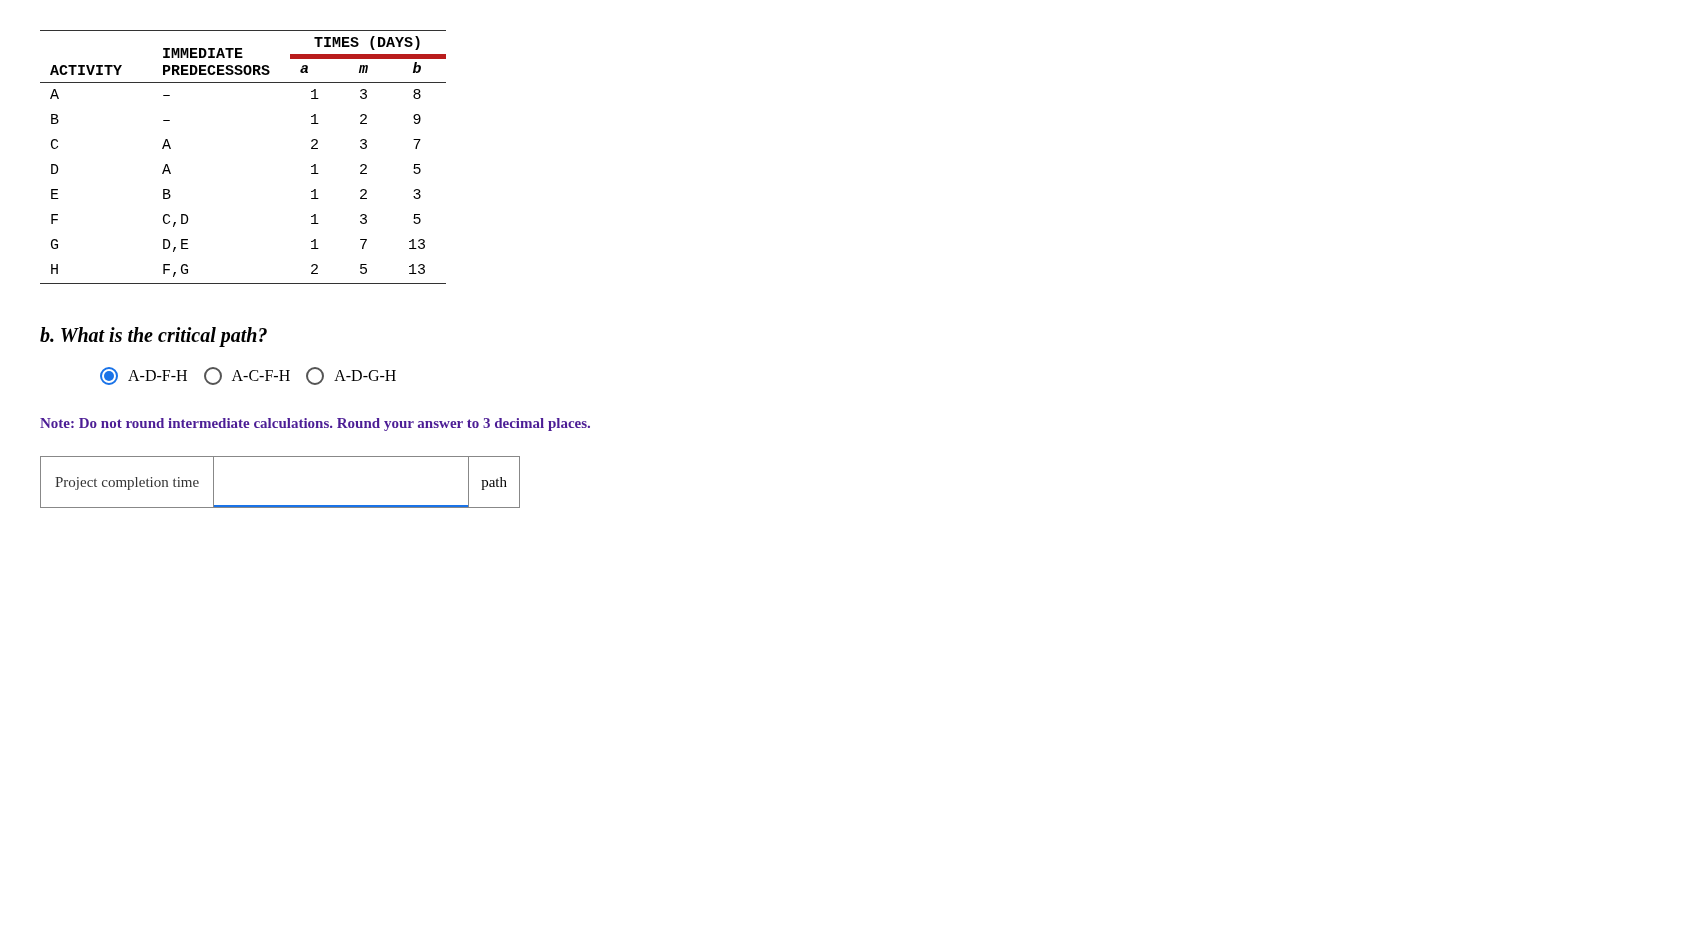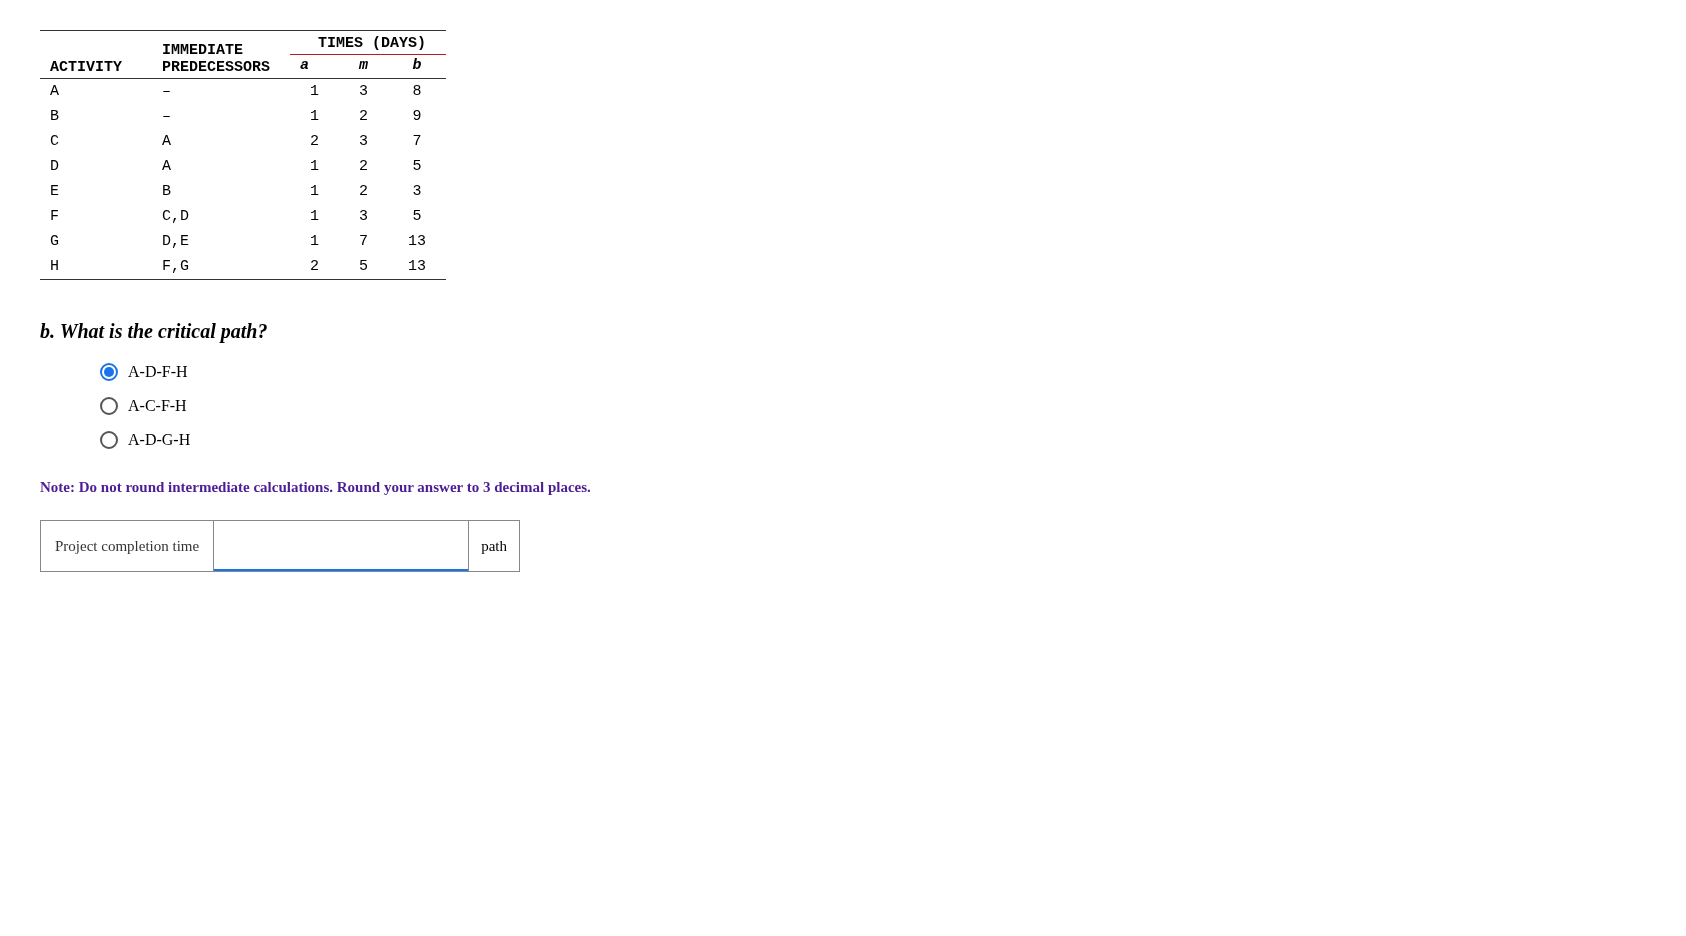--- a/index.html
+++ b/index.html
@@ -59,21 +59,21 @@
       font-family: Georgia, serif;
       font-size: 20px;
       font-weight: bold;
       margin-bottom: 20px;
       font-style: italic;
     }
 
     
     .radio-group {
       display: flex;
-      flex-direction: column;
+      flex-direction: row;
       gap: 16px;
       margin: 20px 0 20px 60px;
     }
 
     .radio-option {
       display: flex;
       align-items: center;
       gap: 10px;
       font-family: Georgia, serif;
       font-size: 16px;
@@ -161,21 +161,21 @@
     }
   </style>
 </head>
 <body>
 
 <table class="data-table">
   <thead>
     <tr>
       <th rowspan="2" style="vertical-align:bottom; border-top:1.5px solid #333; border-bottom:1.5px solid #333;">ACTIVITY</th>
       <th rowspan="2" style="vertical-align:bottom; border-top:1.5px solid #333; border-bottom:1.5px solid #333;">IMMEDIATE<br>PREDECESSORS</th>
-      <th colspan="3" style="border-top:1.5px solid #333; border-bottom:1px solid #b91c1c;text-align:right;">TIMES (DAYS)</th>
+      <th colspan="3" style="border-top:1.5px solid #333; border-bottom:5px solid #b91c1c;">TIMES (DAYS)</th>
     </tr>
     <tr>
       <th style="border-bottom:1.5px solid #333; font-style:italic;">a</th>
       <th style="border-bottom:1.5px solid #333; font-style:italic;">m</th>
       <th style="border-bottom:1.5px solid #333; font-style:italic;">b</th>
     </tr>
   </thead>
   <tbody id="table-body">
   <tr>
         <td>A</td>

